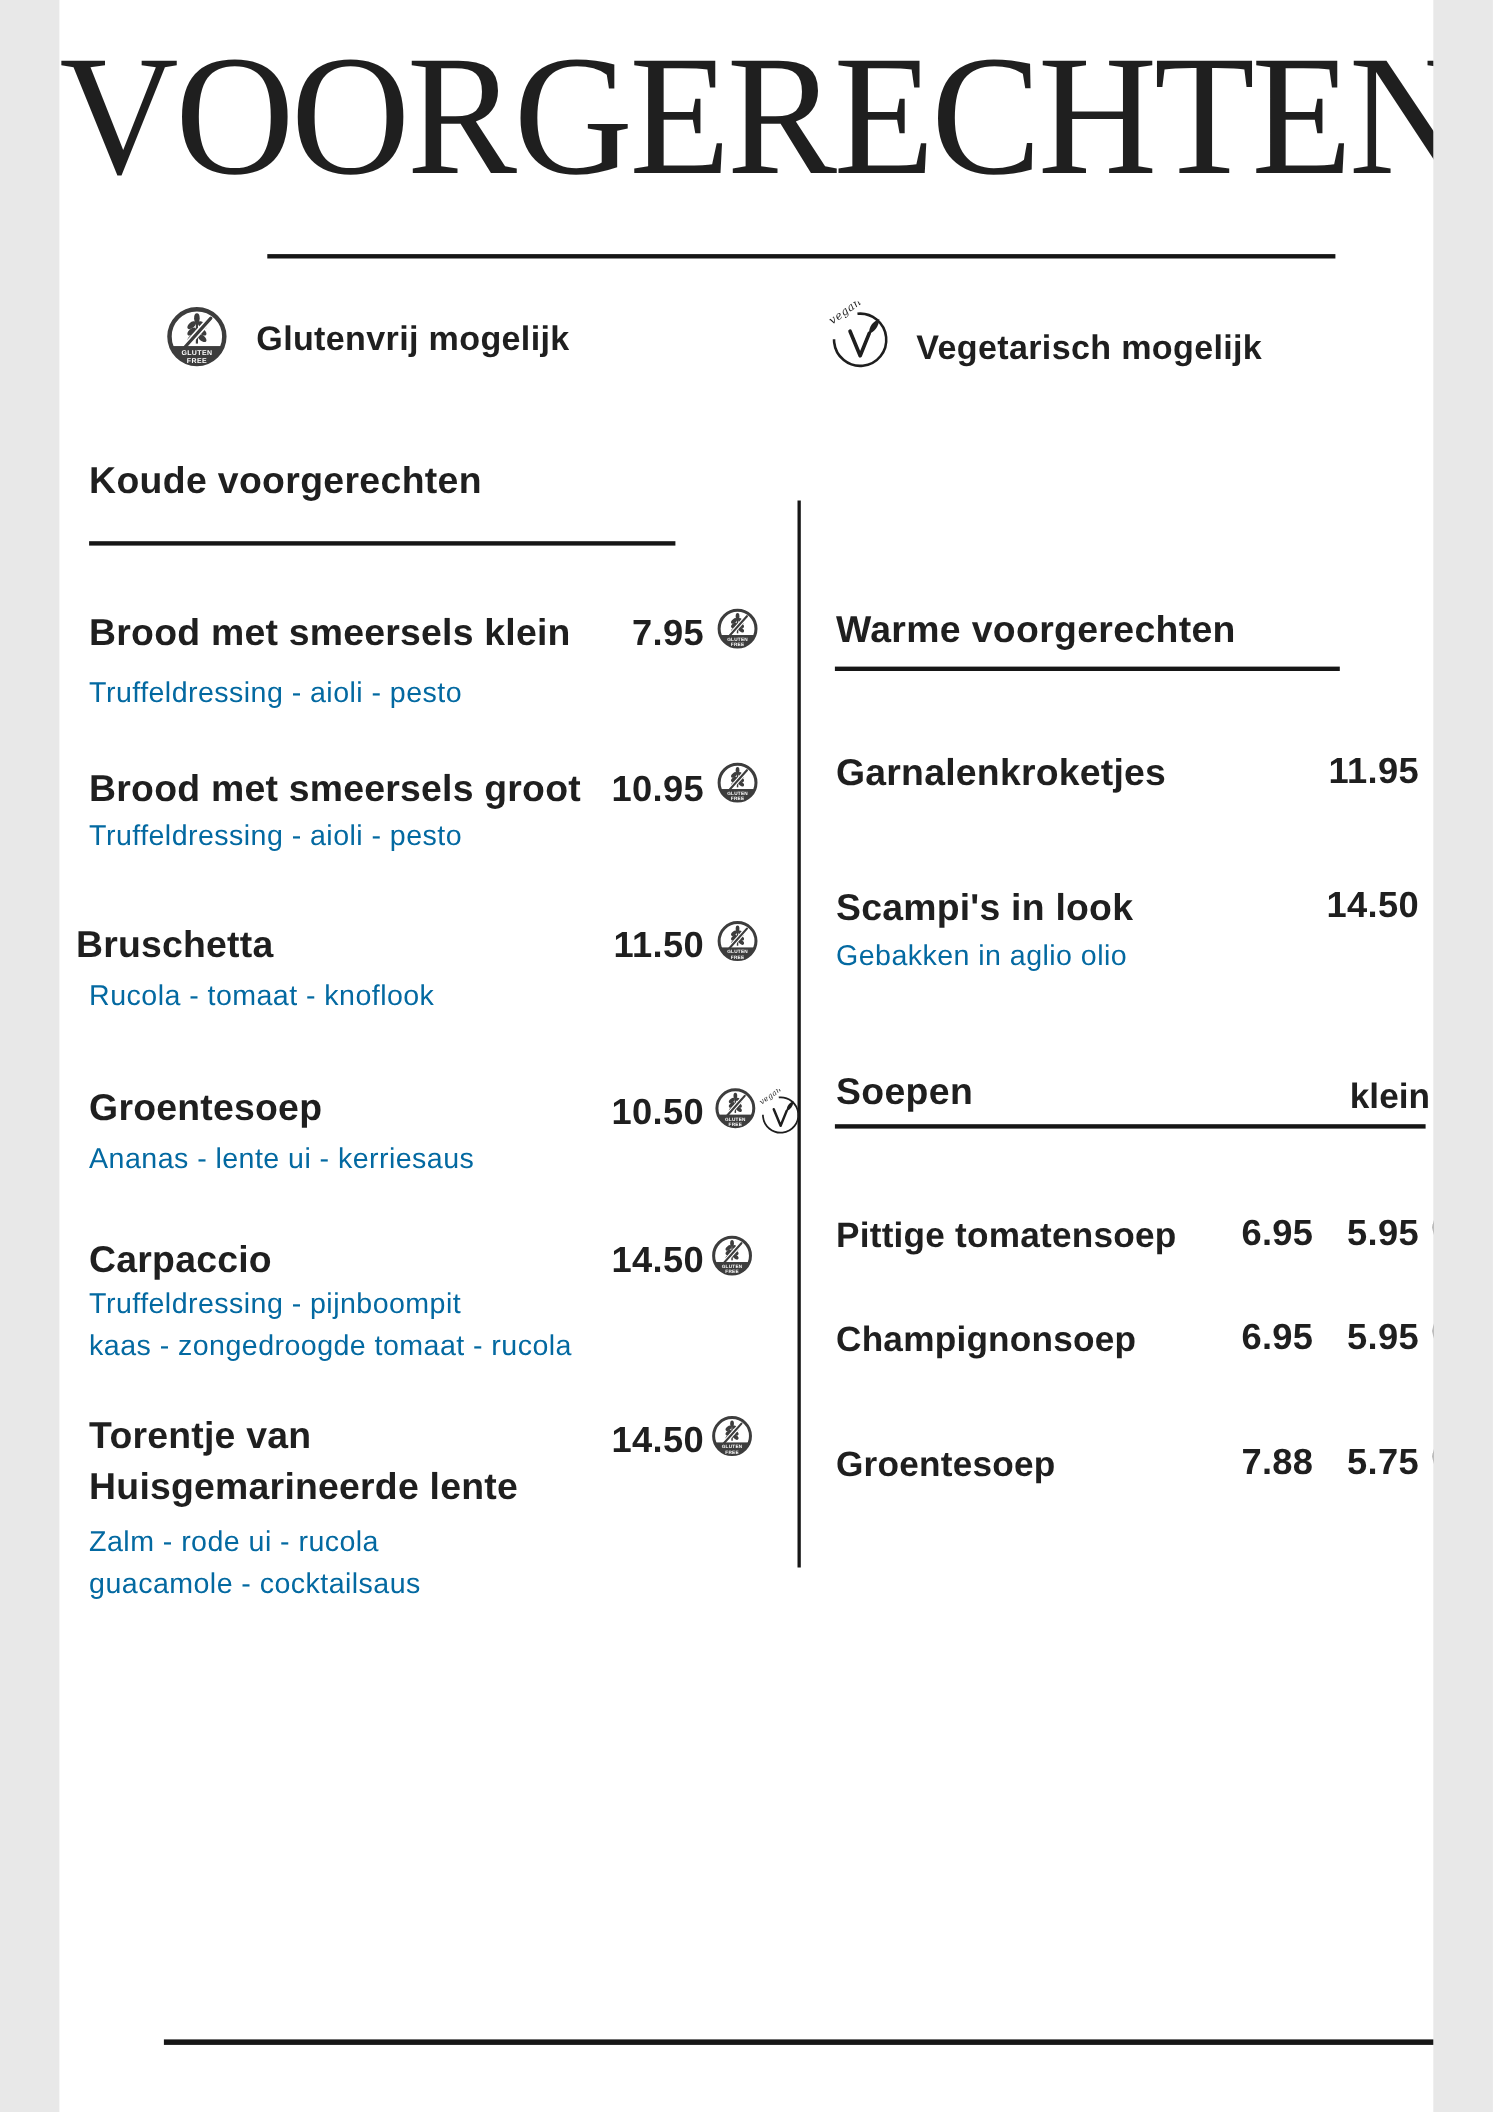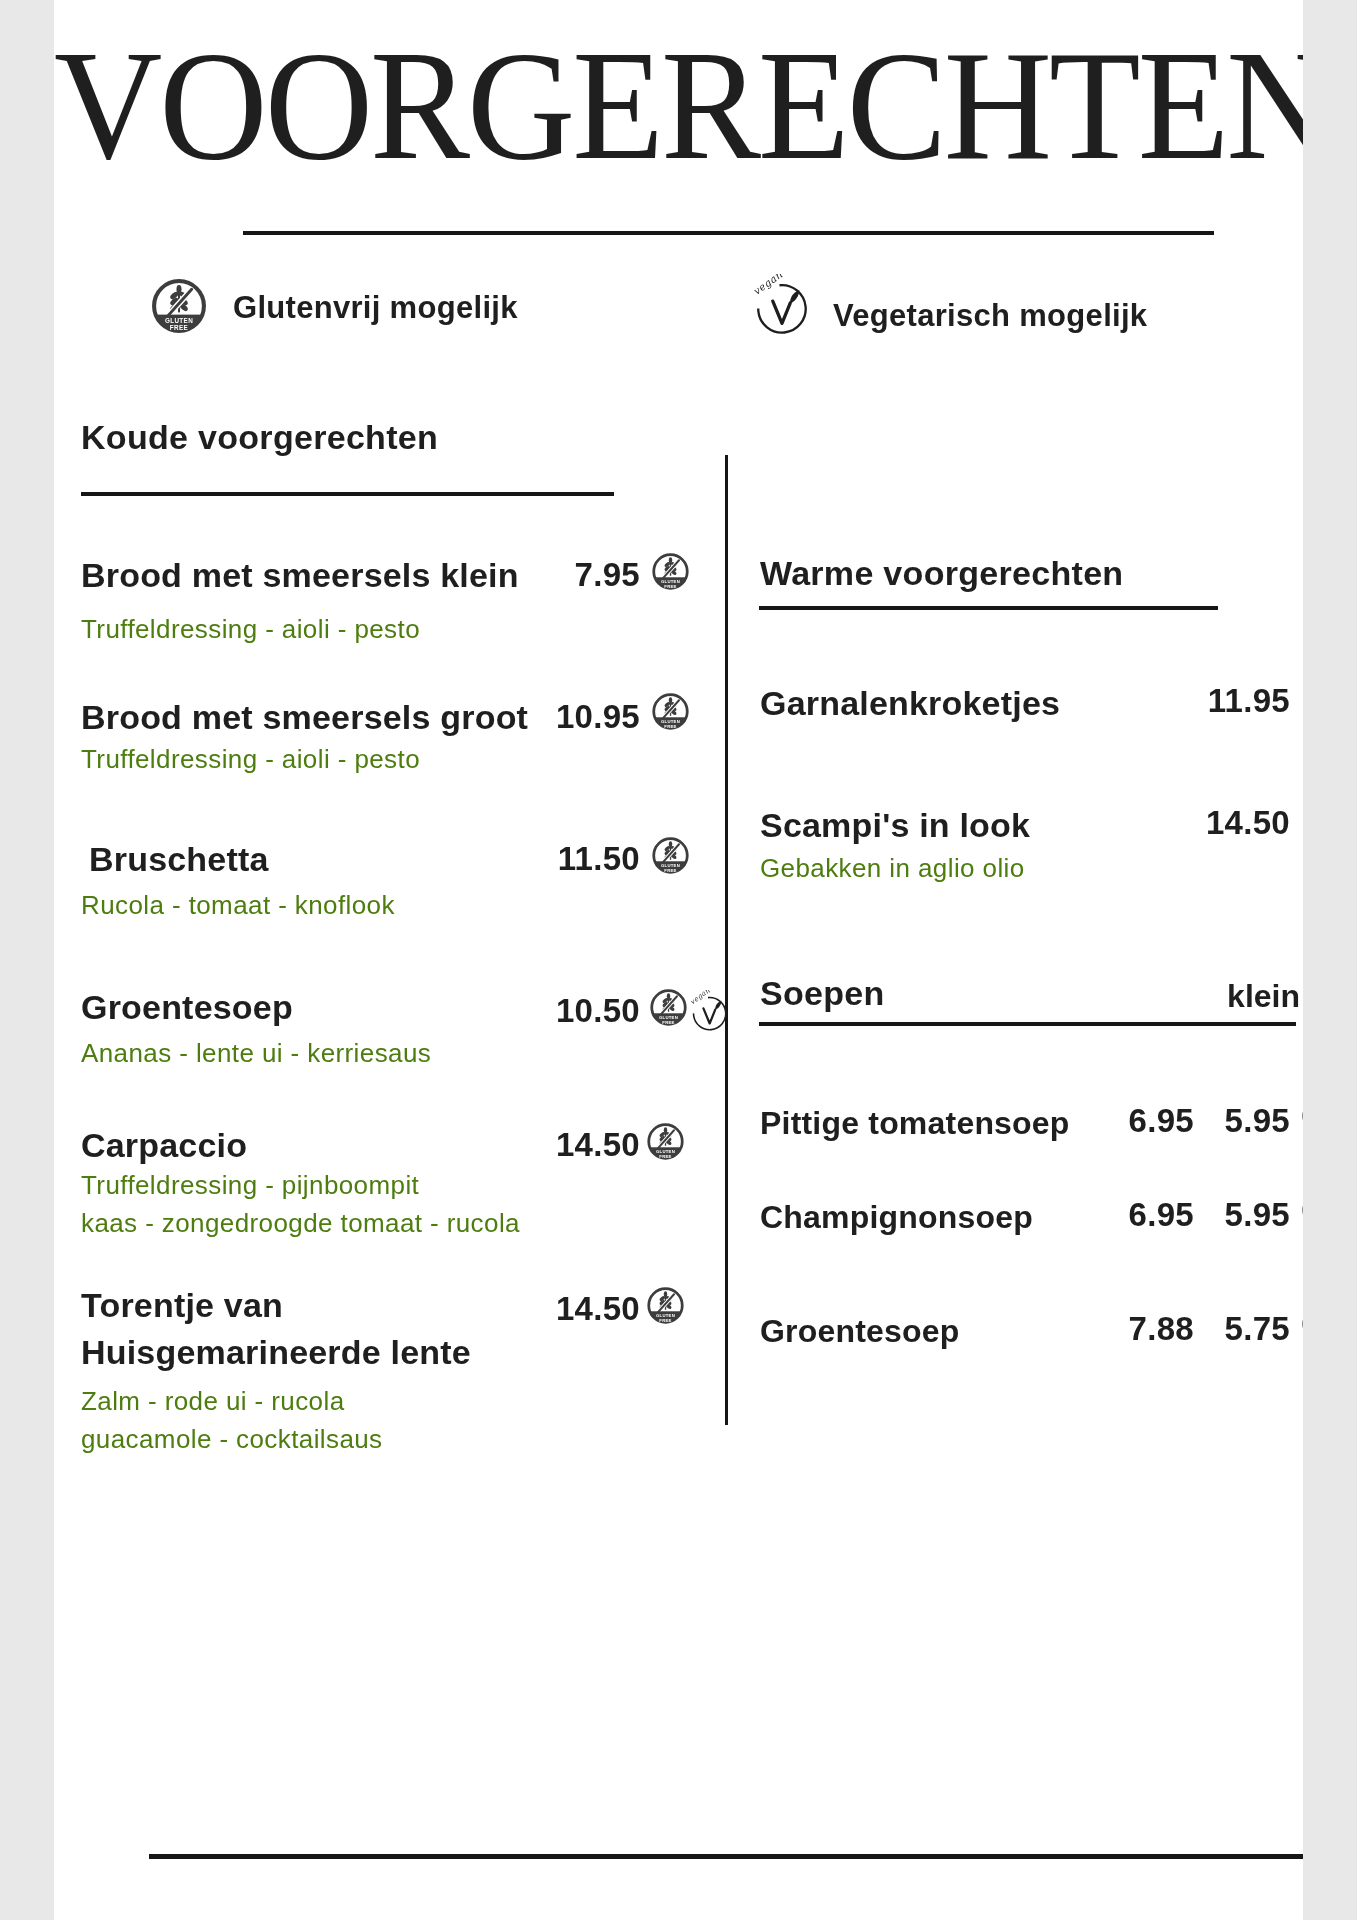--- a/index.html
+++ b/index.html
@@ -13,21 +13,21 @@
     font-family:"Liberation Serif","DejaVu Serif",serif;
     font-size:150px;line-height:1.05;letter-spacing:-3px;font-weight:normal;
     white-space:nowrap;transform:scaleY(1.04);transform-origin:top center;
   }
   .hr{position:absolute;background:#161616;}
   .vr{position:absolute;background:#161616;}
   .section-heading{position:absolute;font-size:34px;font-weight:bold;letter-spacing:.3px;}
   .legend-label{position:absolute;font-size:31px;font-weight:bold;letter-spacing:.3px;}
   .item-name{position:absolute;font-size:34px;font-weight:bold;letter-spacing:.2px;line-height:47px;white-space:pre-line;}
   .item-name.small{font-size:32px;}
-  .item-desc{position:absolute;font-size:26px;color:#4d7c0f;letter-spacing:.4px;line-height:38px;white-space:pre-line;}
+  .item-desc{position:absolute;font-size:26px;color:#0369a1;letter-spacing:.4px;line-height:38px;white-space:pre-line;}
   .price{position:absolute;font-size:33px;font-weight:bold;text-align:right;width:166px;letter-spacing:.3px;}
   .price.col-r{width:96px;}
   .price.col-m{width:135px;}
   .size-label{position:absolute;font-size:32px;font-weight:bold;text-align:right;width:96px;}
   .icon{position:absolute;display:block;}
   .footer-note{position:absolute;left:0;right:0;text-align:center;font-size:30px;font-weight:bold;letter-spacing:.5px;}
 </style>
 </head>
 <body>
 
@@ -128,21 +128,21 @@
   <line x1="46" y1="13.5" x2="16.5" y2="46.5" stroke="#3d3d3d" stroke-width="3.2" stroke-linecap="round"></line>
   <circle cx="32" cy="32" r="27.5" fill="none" stroke="#3d3d3d" stroke-width="4.5"></circle>
   <rect x="3" y="41.5" width="58" height="22" fill="#3d3d3d" clip-path="url(#gfc3)"></rect>
   <text x="32" y="50.5" text-anchor="middle" font-size="7" font-weight="bold" fill="#ffffff" letter-spacing="0.4" font-family="'Liberation Sans',sans-serif">GLUTEN</text>
   <text x="32" y="58.5" text-anchor="middle" font-size="7" font-weight="bold" fill="#ffffff" letter-spacing="0.4" font-family="'Liberation Sans',sans-serif">FREE</text>
   </svg></span>
     <div class="item-desc" style="left:27px;top:740px;">Truffeldressing - aioli - pesto</div>
   </div>
 
   <div>
-    <div class="item-name" style="left:35px;top:836px;text-align:center;">Bruschetta</div>
+    <div class="item-name" style="left:15px;top:836px;text-align:center;">Bruschetta</div>
     <div class="price" style="left:420px;top:840px;">11.50</div>
     <span class="icon" style="left:597px;top:836px;width:39px;height:39px;"><svg viewBox="0 0 64 64" width="100%" height="100%" xmlns="http://www.w3.org/2000/svg">
   <defs>
             <clipPath id="gfc4">
               <circle cx="32" cy="32" r="27.5"></circle>
             </clipPath>
           </defs>
   <circle cx="32" cy="32" r="29.5" fill="#ffffff"></circle>
   <g fill="#3d3d3d">
     <ellipse cx="32" cy="13.5" rx="2.8" ry="4.8"></ellipse>

